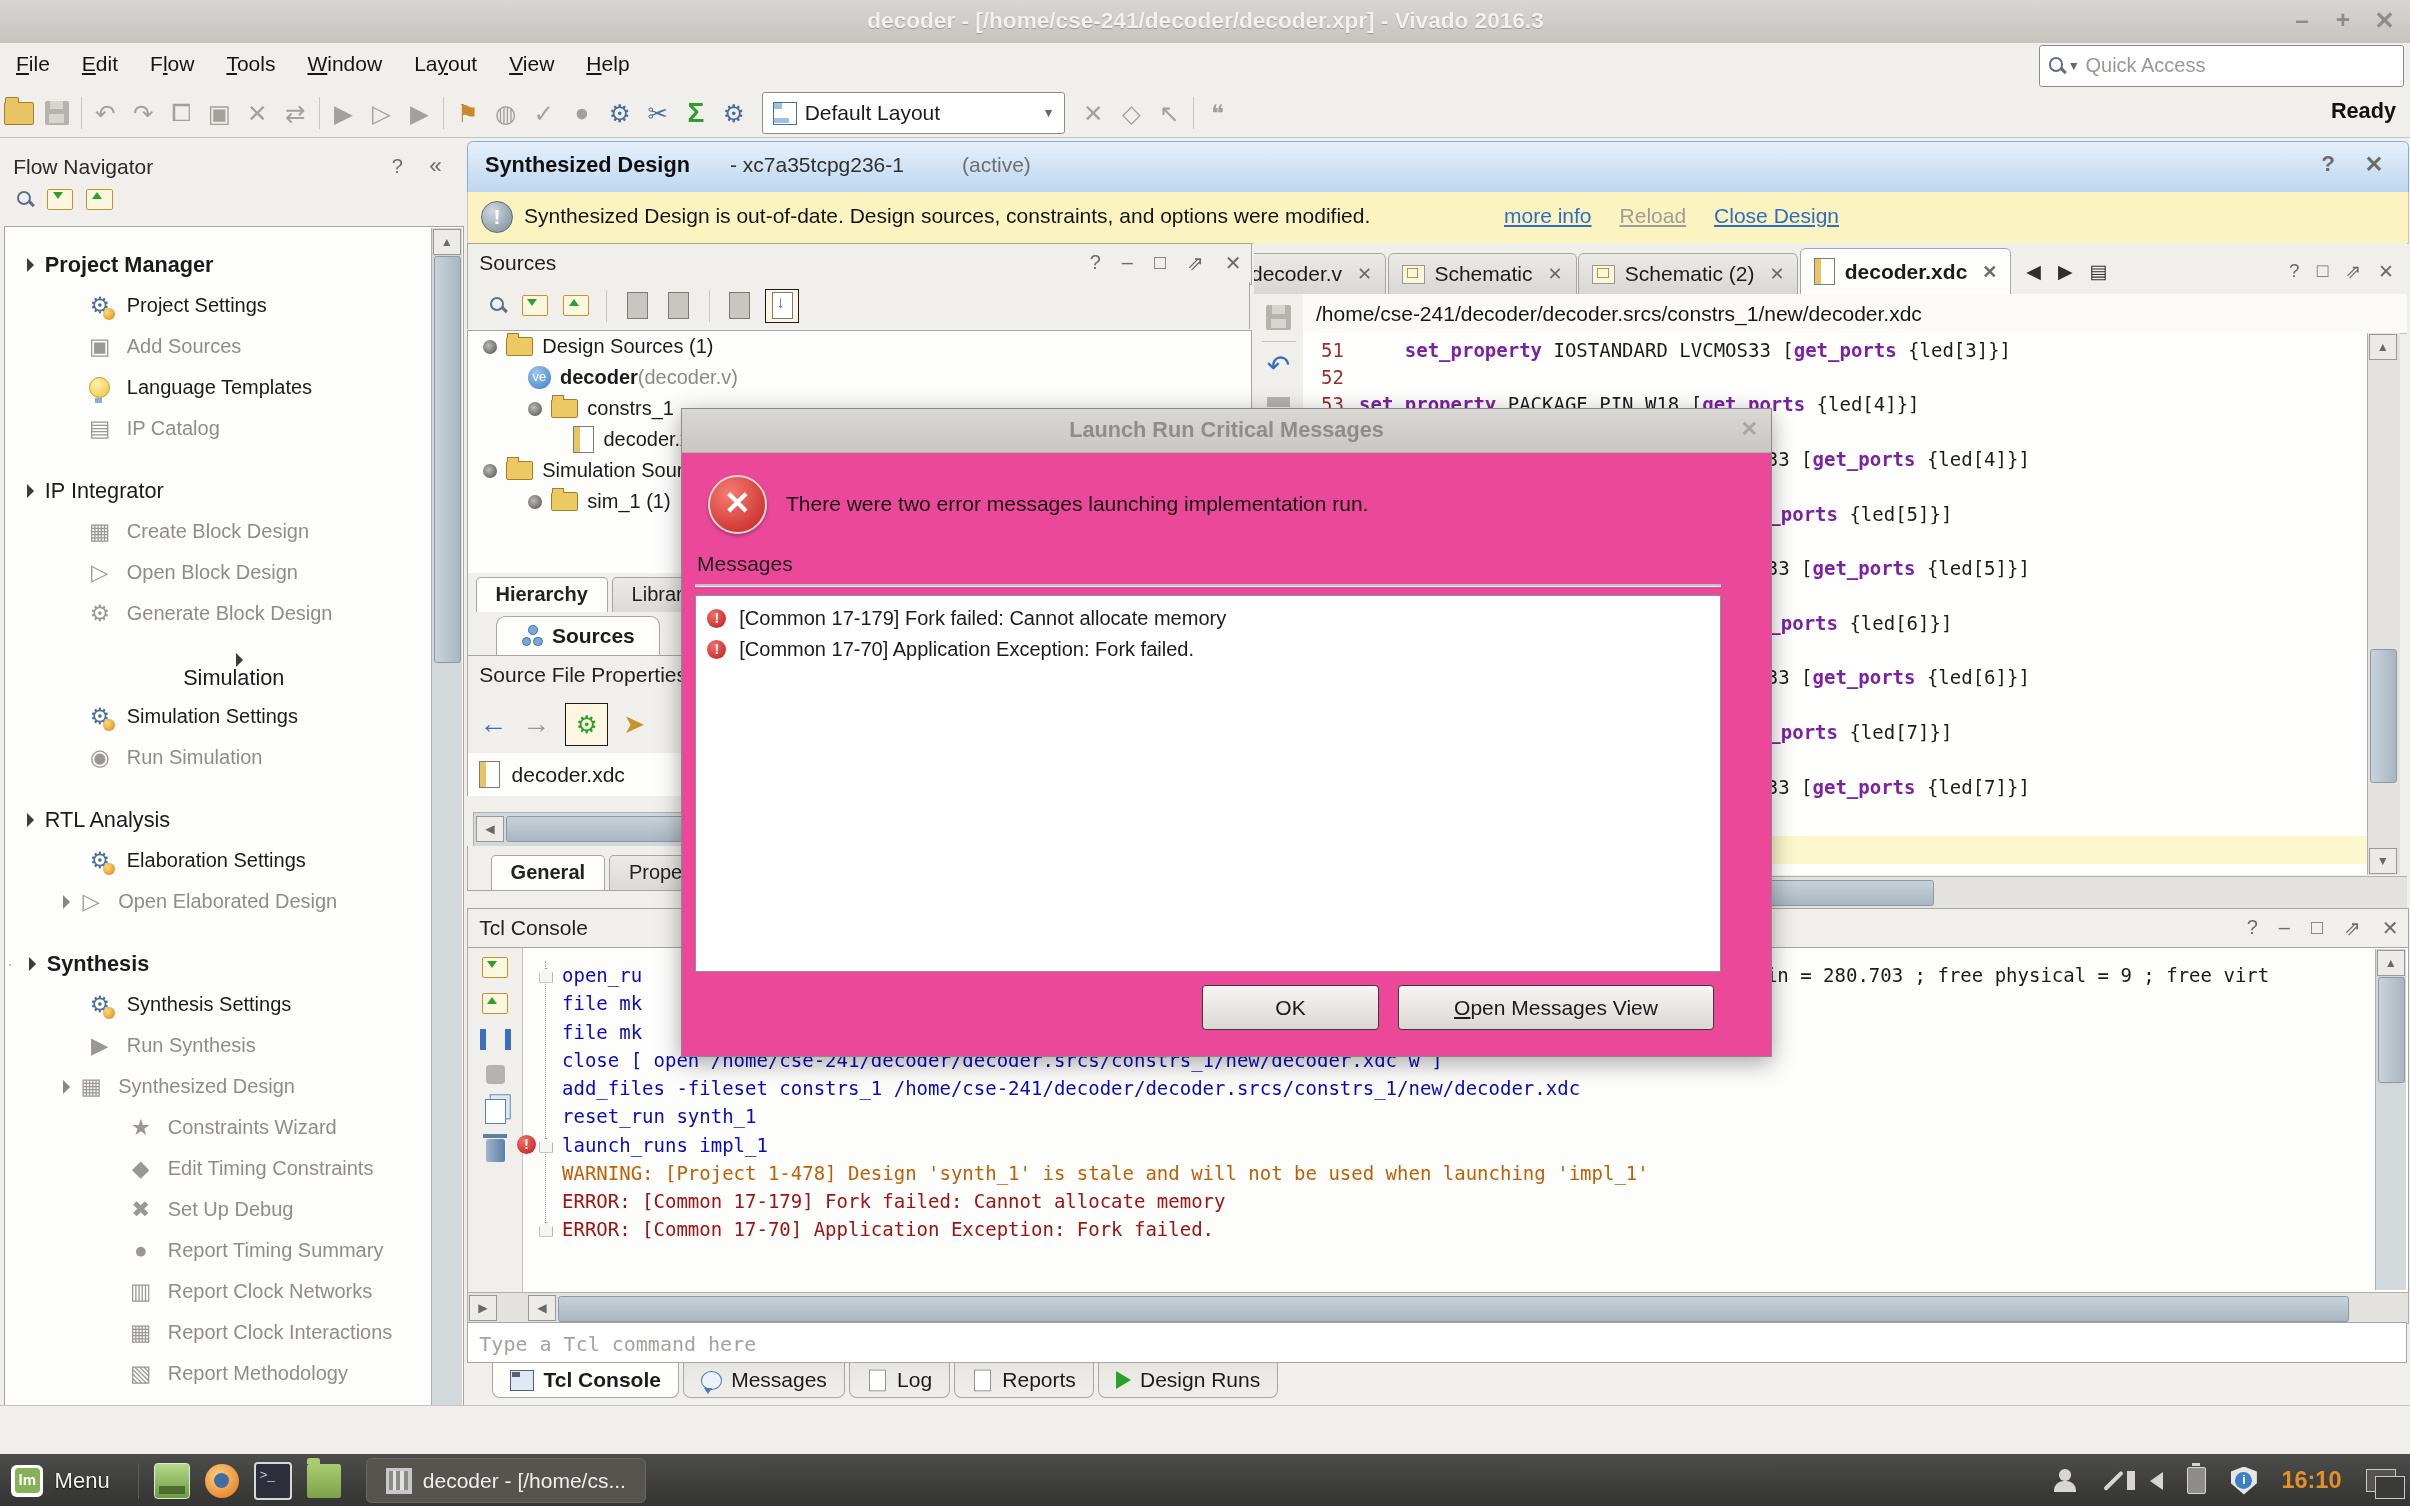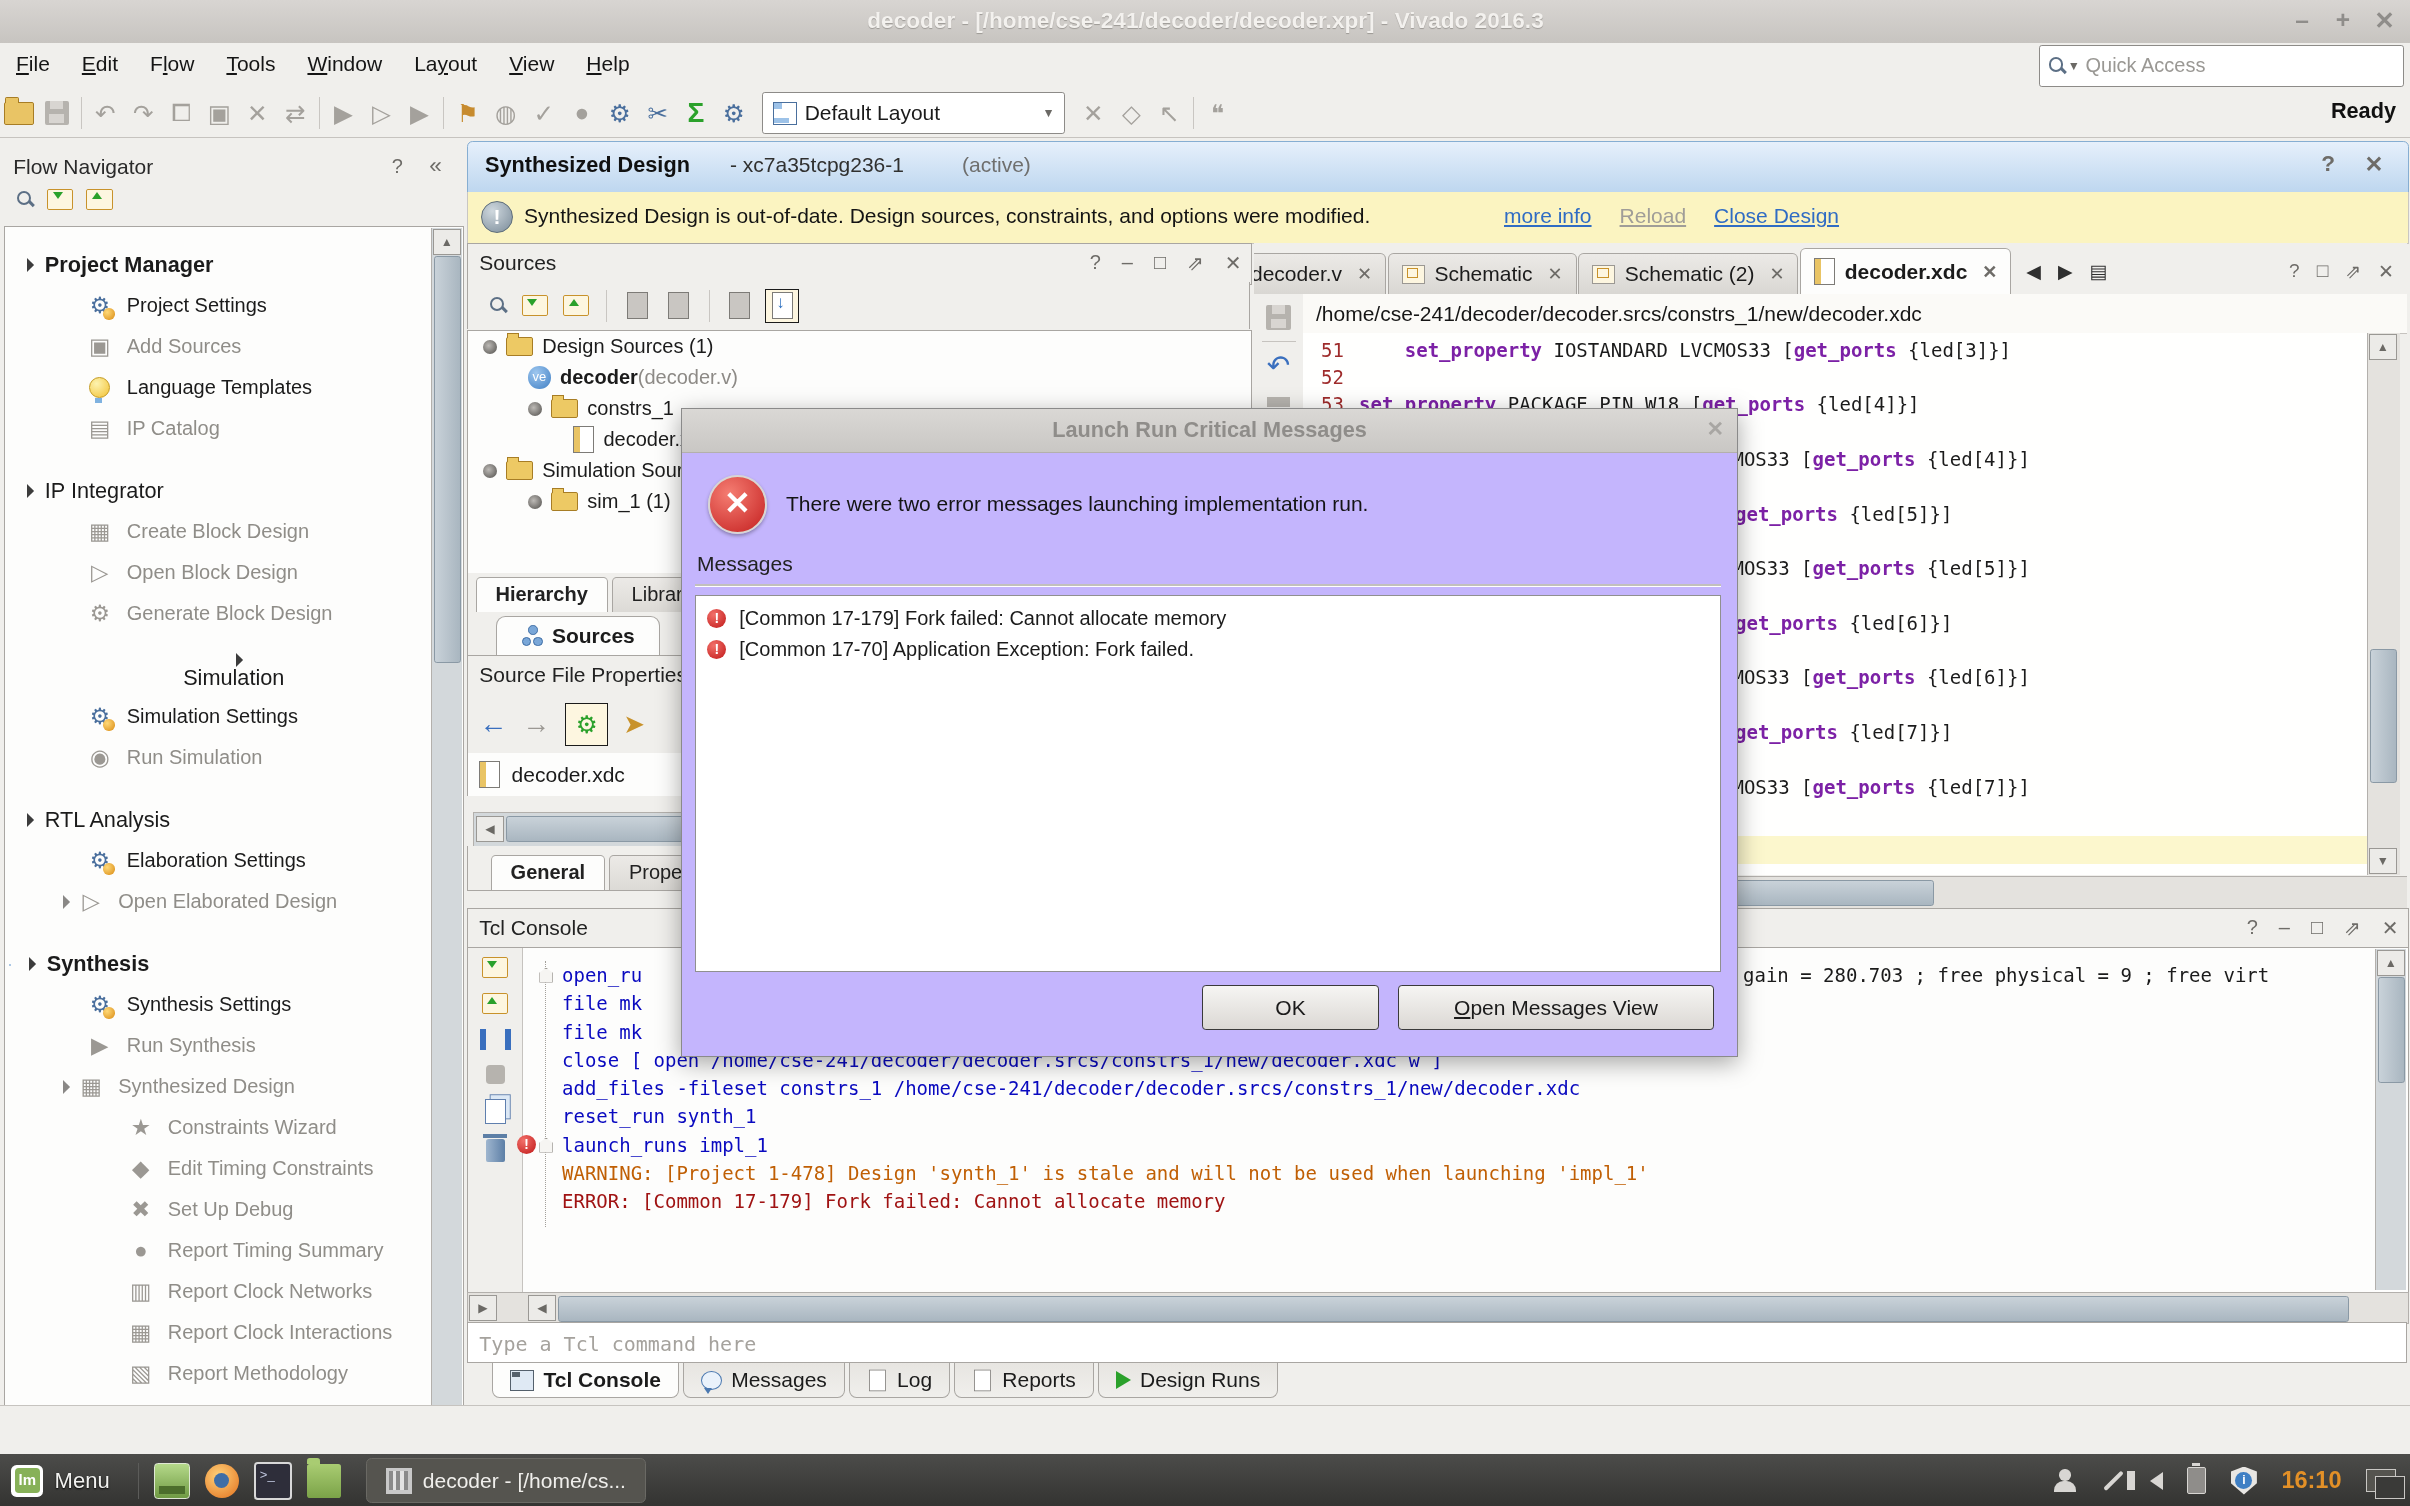--- a/index.html
+++ b/index.html
@@ -205,22 +205,22 @@
            border:0.9px solid #a9a6a2;border-top:none;background:linear-gradient(#e7e5e1,#f0efec);border-radius:0 0 7.5px 7.5px;}
   .bot-tab.active{background:#fdfdfc;font-weight:bold;}
   .term-ic{width:22.6px;height:19px;background:#dfe9f4;border:1.9px solid #54606c;position:relative;}
   .term-ic:before{content:"";position:absolute;left:1.9px;top:1.9px;width:7.5px;height:4.7px;background:#54606c;}
   .bubble-ic{width:19px;height:17px;border:1.9px solid #4a78b0;border-radius:50%;background:#eaf2fb;position:relative;}
   .bubble-ic:before{content:"";position:absolute;left:1.9px;bottom:-5.6px;border-left:4.7px solid transparent;border-right:4.7px solid transparent;border-top:6.6px solid #4a78b0;}
   .runs-ic{width:0;height:0;border-left:15px solid #2ba12b;border-top:9.4px solid transparent;border-bottom:9.4px solid transparent;}
   #bottom-strip{left:0;top:1405px;width:2411px;height:49px;background:#f0efec;border-top:0.9px solid #c6c3bf;}
 
   
-  #dialog{left:681px;top:408px;width:1055px;height:647px;background:#c4b5fd;border:0.9px solid #8a8a8a;
-          box-shadow:0 5.6px 22.6px rgba(0,0,0,0.35);z-index:50;}
+  #dialog{left:681px;top:408px;width:1055px;height:647px;background:#ec4899;border:0.9px solid #8a8a8a;
+          box-shadow:0 5.6px 22.6px rgba(0,0,0,0.35);z-index:50;padding-left:34px;}
   #dlg-title{position:absolute;left:0;top:0;width:100%;height:43px;background:linear-gradient(#dad8d5,#c9c7c4);
              border-bottom:0.9px solid #b3b0ac;}
   #dlg-title .t{position:absolute;left:0;right:0;top:7.5px;text-align:center;font-weight:bold;font-size:21.7px;color:#8f8d8a;}
   #dlg-title .x{position:absolute;right:13px;top:7.5px;color:#aoaoao;color:#a8a6a3;font-size:21px;font-weight:bold;}
   .dlg-err-ic{position:absolute;left:26px;top:66px;width:55px;height:55px;border-radius:50%;
               background:radial-gradient(circle at 35% 30%,#f57d72,#c41f1f);border:2.8px solid #d8d6d3;
               box-shadow:0 1.9px 3.8px rgba(0,0,0,0.3);color:#fff;font-size:32px;font-weight:bold;text-align:center;line-height:53px;}
   #dlg-msg{position:absolute;left:104px;top:83px;font-size:21px;color:#141414;}
   #dlg-messages-label{position:absolute;left:15px;top:143px;font-size:21px;color:#222;}
   #dlg-sep{position:absolute;left:13px;top:175px;width:1026px;height:1.9px;background:#c2c0bd;border-bottom:0.9px solid #fff;}
@@ -670,20 +670,21 @@
       <div class="guide"></div>
     <div class="con-line cmd" style="top: 13px;"><span class="fold-mark"></span><span>open_ru</span><span class="con-tail">gain = 280.703 ; free physical = 9 ; free virt</span></div>
         <div class="con-line cmd" style="top: 41px;"><span>file mk</span></div>
         <div class="con-line cmd" style="top: 70px;"><span>file mk</span></div>
         <div class="con-line cmd" style="top: 98px;"><span>close [ open /home/cse-241/decoder/decoder.srcs/constrs_1/new/decoder.xdc w ]</span></div>
         <div class="con-line cmd" style="top: 126px;"><span>add_files -fileset constrs_1 /home/cse-241/decoder/decoder.srcs/constrs_1/new/decoder.xdc</span></div>
         <div class="con-line cmd" style="top: 154px;"><span>reset_run synth_1</span></div>
         <div class="con-line cmd" style="top: 183px;"><span class="fold-mark"></span><span class="err-badge">!</span><span>launch_runs impl_1</span></div>
         <div class="con-line warning" style="top: 211px;"><span>WARNING: [Project 1-478] Design 'synth_1' is stale and will not be used when launching 'impl_1'</span></div>
         <div class="con-line error" style="top: 239px;"><span>ERROR: [Common 17-179] Fork failed: Cannot allocate memory</span></div>
+        <div class="con-line error" style="top: 267px;"><span class="fold-mark"></span><span>ERROR: [Common 17-70] Application Exception: Fork failed.</span></div>
       </div>
   </div>
   <div id="con-vscroll" class="abs">
     <div class="sbtn" style="top:0.9px;">▲</div>
     <div class="sthumb" style="top:28px;height:104px;"></div>
   </div>
   <div id="con-hscroll" class="abs">
     <div class="sbtn" style="left:60px;top:1.9px;">◀</div>
     <div class="hthumb" style="left:90px;width:1789px;"></div>
     <div class="sbtn" style="right:1.9px;top:1.9px;">▶</div>

